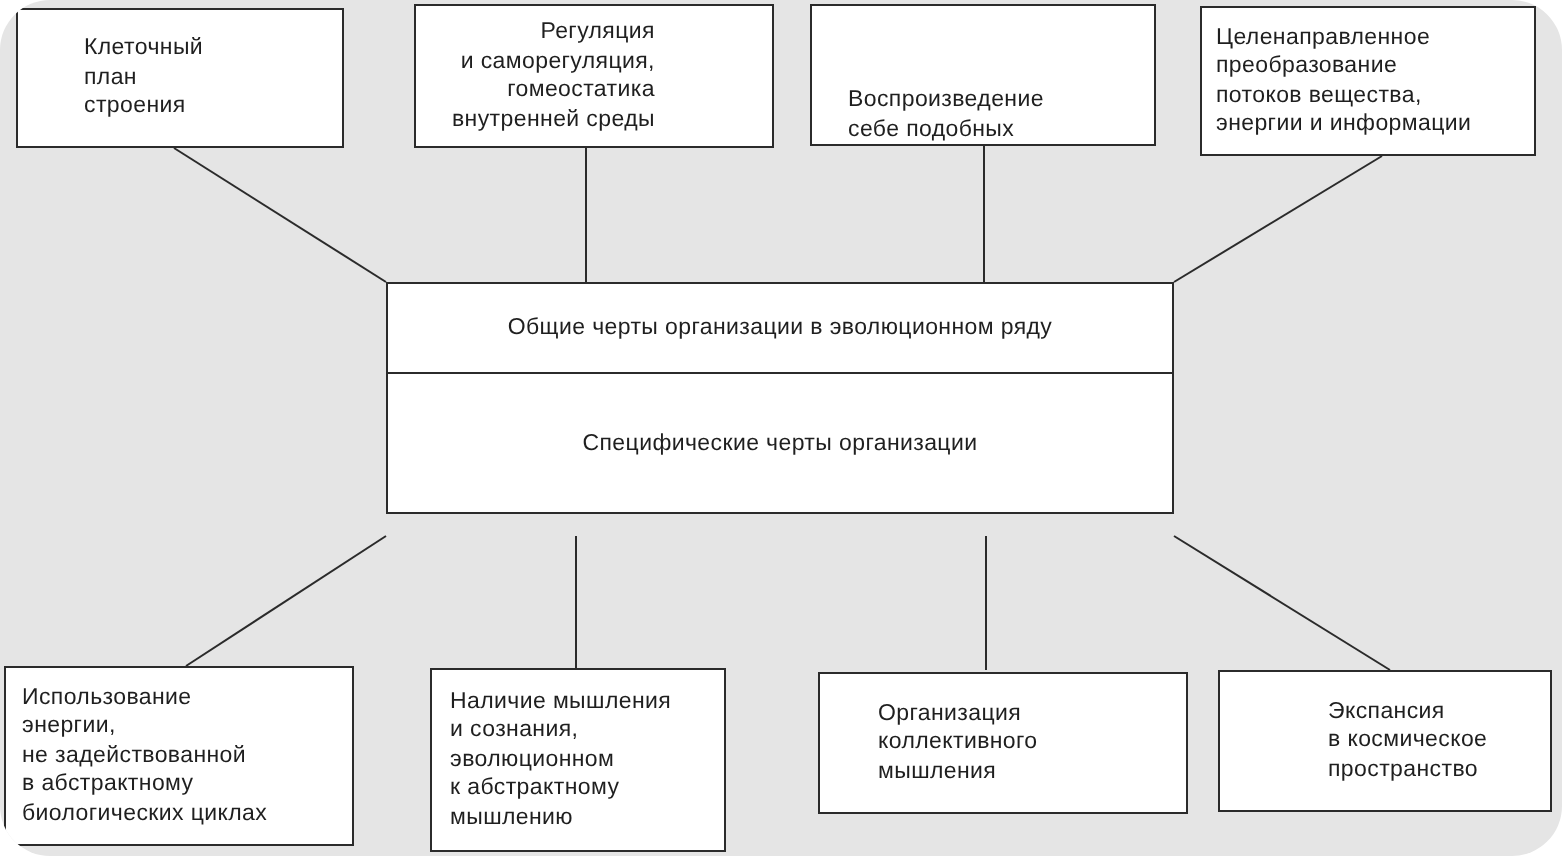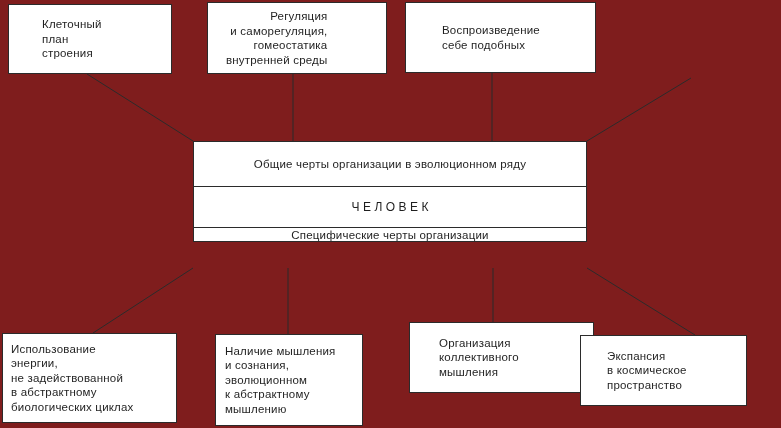--- a/index.html
+++ b/index.html
@@ -4,24 +4,25 @@
 <style>
   html, body {
     margin: 0;
     padding: 0;
     background: #ffffff;
   }
   .canvas {
     position: relative;
     width: 781px;
     height: 428px;
-    background: #7f1d1d;
+    background: #e5e5e5;
     font-family: "Liberation Sans", "DejaVu Sans", sans-serif;
     color: #1f1f1f;
     overflow: hidden;
+    border-radius: 25px;
   }
   .connectors {
     position: absolute;
     left: 0;
     top: 0;
     width: 781px;
     height: 428px;
   }
   .node {
     position: absolute;
@@ -33,34 +34,34 @@
     font-size: 11.5px;
     line-height: 14.5px;
     letter-spacing: 0.2px;
   }
   .node .txt {
     white-space: pre-line;
   }
   
   .b1 { left: 8px;   top: 4px; width: 164px; height: 70px; padding-left: 33px; }
   .b2 { left: 207px; top: 2px; width: 180px; height: 72px; padding-left: 18px; text-align: right; }
-  .b3 { left: 405px; top: 2px; width: 191px; height: 71px; padding-left: 36px; }
+  .b3 { left: 405px; top: 2px; width: 173px; height: 71px; padding-left: 18px; align-items: flex-end; }
   .b4 { left: 600px; top: 3px; width: 168px; height: 75px; padding-left: 7px; }
   
   .b5 { left: 2px;   top: 333px; width: 175px; height: 90px; padding-left: 8px; }
   .b6 { left: 215px; top: 334px; width: 148px; height: 92px; padding-left: 9px; }
-  .b7 { left: 409px; top: 322px; width: 185px; height: 71px; padding-left: 29px; }
-  .b8 { left: 580px; top: 335px; width: 167px; height: 71px; padding-left: 26px; }
+  .b7 { left: 409px; top: 336px; width: 185px; height: 71px; padding-left: 29px; }
+  .b8 { left: 609px; top: 335px; width: 167px; height: 71px; padding-left: 54px; }
   
   .center-stack {
     position: absolute;
     left: 193px;
     top: 141px;
     width: 394px;
-    height: 101px;
+    height: 116px;
     border: 1px solid #2b2b2b;
     box-sizing: border-box;
     background: #ffffff;
     display: flex;
     flex-direction: column;
   }
   .center-row {
     display: flex;
     align-items: center;
     justify-content: center;
@@ -96,27 +97,30 @@
   <div class="node b2">
     <div class="txt">Регуляция
 и саморегуляция,
 гомеостатика
 внутренней среды</div>
   </div>
   <div class="node b3">
     <div class="txt">Воспроизведение
 себе подобных</div>
   </div>
+  <div class="node b4">
+    <div class="txt">Целенаправленное
+преобразование
+потоков вещества,
+энергии и информации</div>
+  </div>
 
   <div class="center-stack">
     <div class="center-row common">
       <span>Общие черты организации в эволюционном ряду</span>
-    </div>
-    <div class="center-row subject">
-      <span>ЧЕЛОВЕК</span>
     </div>
     <div class="center-row specific">
       <span>Специфические черты организации</span>
     </div>
   </div>
 
   <div class="node b5">
     <div class="txt">Использование
 энергии,
 не задействованной

